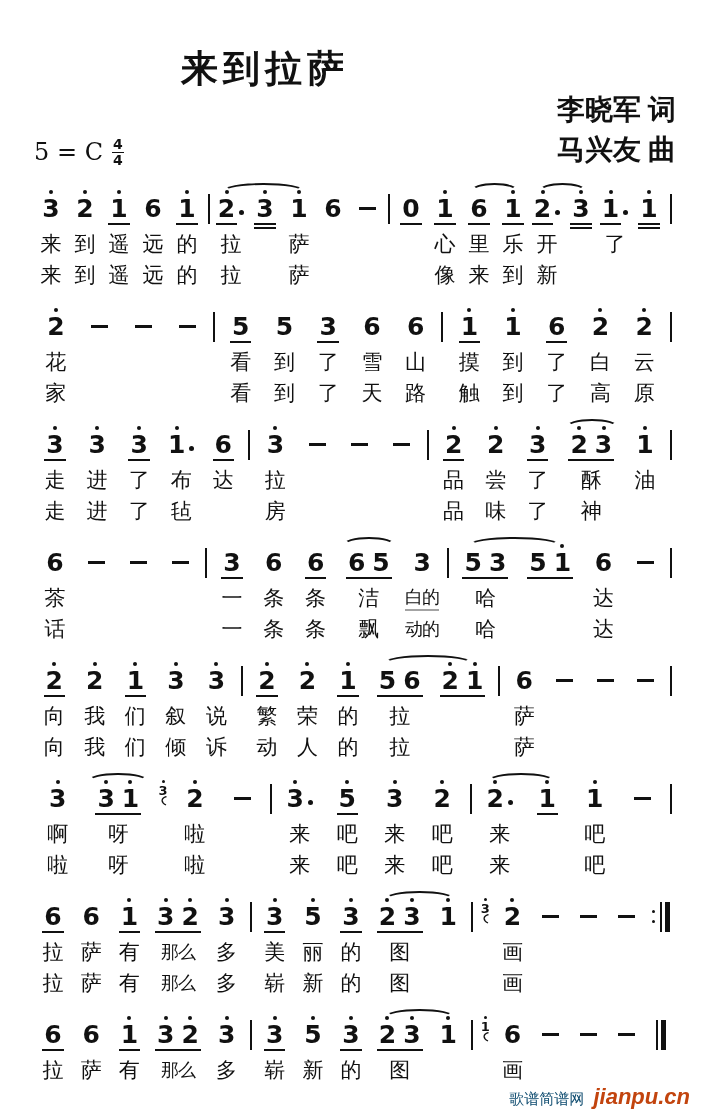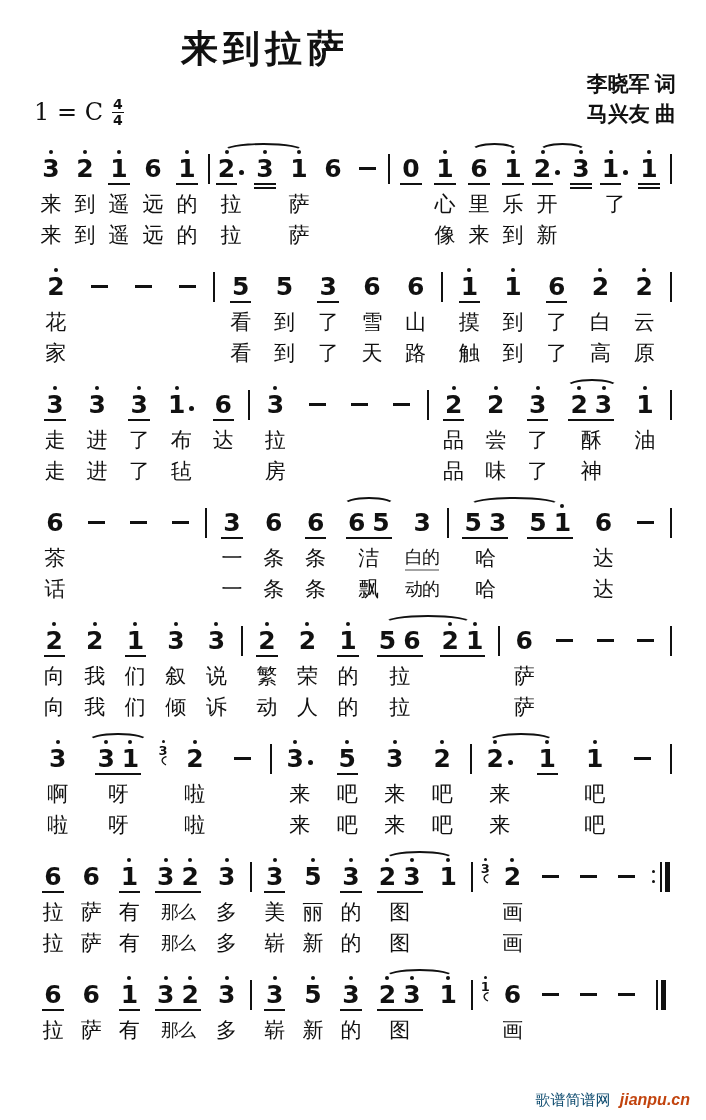--- a/index.html
+++ b/index.html
@@ -1,23 +1,23 @@
 <!DOCTYPE html>
 <html><head>
 <meta charset="utf-8">
 <style>
   html,body{margin:0;padding:0;background:#fff;}
   body{width:706px;height:1120px;position:relative;overflow:hidden;color:#111;font-family:"Liberation Sans",sans-serif;}
-  .page{padding:12px 30px 0 34px;box-sizing:border-box;}
+  .page{padding:12px 30px 0 34px;box-sizing:border-box;margin-top:20px;}
   .title{text-align:center;font-family:"DejaVu Serif",serif;font-weight:bold;font-size:37px;letter-spacing:5px;margin:12px 180px 0 0;white-space:nowrap;}
   .meta{display:flex;justify-content:space-between;align-items:flex-end;margin-top:-4px;}
   .keysig{font-family:"DejaVu Serif",serif;font-size:24px;display:flex;align-items:center;gap:9px;margin-bottom:2px;}
   .frac{display:inline-flex;flex-direction:column;align-items:center;font-family:"DejaVu Sans",sans-serif;font-weight:bold;font-size:14px;line-height:1.05;}
   .frac .fb{border-top:1.5px solid #111;padding:0 1px;}
-  .credits{text-align:right;font-size:21px;line-height:1.42;font-family:"Liberation Serif",serif;font-weight:600;}
+  .credits{text-align:right;font-size:28px;line-height:1.42;font-family:"Liberation Serif",serif;font-weight:600;}
   .score{margin-top:12px;}
   .system{display:flex;position:relative;margin-bottom:9px;}
   .col{display:flex;flex-direction:column;align-items:center;flex:1 1 0;min-width:0;}
   .col.cg{flex:1.55 1 0;}
   .col.cbar{flex:0 0 10px;}
   .col.cgrace{flex:0 0 16px;}
   .col.cend{flex:0 0 30px;}
   .ncell{height:47px;display:flex;justify-content:center;align-items:flex-start;padding-top:8px;box-sizing:border-box;}
   .nu{display:flex;flex-direction:column;align-items:center;position:relative;}
   .hd{width:4px;height:4px;border-radius:50%;background:#111;margin-bottom:2px;}
@@ -38,30 +38,30 @@
   .ghd{width:3px;height:3px;border-radius:50%;background:#111;margin-bottom:1px;}
   .gnum{font-family:"DejaVu Sans",sans-serif;font-weight:bold;font-size:13px;line-height:13px;}
   .ghook{line-height:0;margin-top:-1px;}
   .endwrap{display:flex;align-items:center;gap:3px;height:30px;margin-top:4px;}
   .rdots{display:flex;flex-direction:column;gap:7px;margin-right:2px;}
   .rdots i{width:3px;height:3px;border-radius:50%;background:#111;display:block;}
   .b2{width:2px;height:30px;background:#111;}
   .b5{width:5px;height:30px;background:#111;}
   .watermark{position:absolute;right:16px;bottom:10px;font-size:15px;white-space:nowrap;}
   .wm-name{font-family:"Liberation Serif",serif;}
-  .wm-domain{font-weight:bold;font-style:italic;font-size:16px;margin-left:5px;}
+  .wm-domain{font-weight:bold;font-style:italic;font-size:22px;margin-left:5px;}
 </style>
 </head>
 <body>
 
 <div class="page">
   <div class="title">来到拉萨</div>
   <div class="meta">
     <div class="keysig">
-      <span>1 = C</span>
+      <span>5 = C</span>
       <span class="frac">
         <span>4</span>
         <span class="fb">4</span>
       </span>
     </div>
     <div class="credits">
       <div>李晓军 词</div>
       <div>马兴友 曲</div>
     </div>
   </div>

